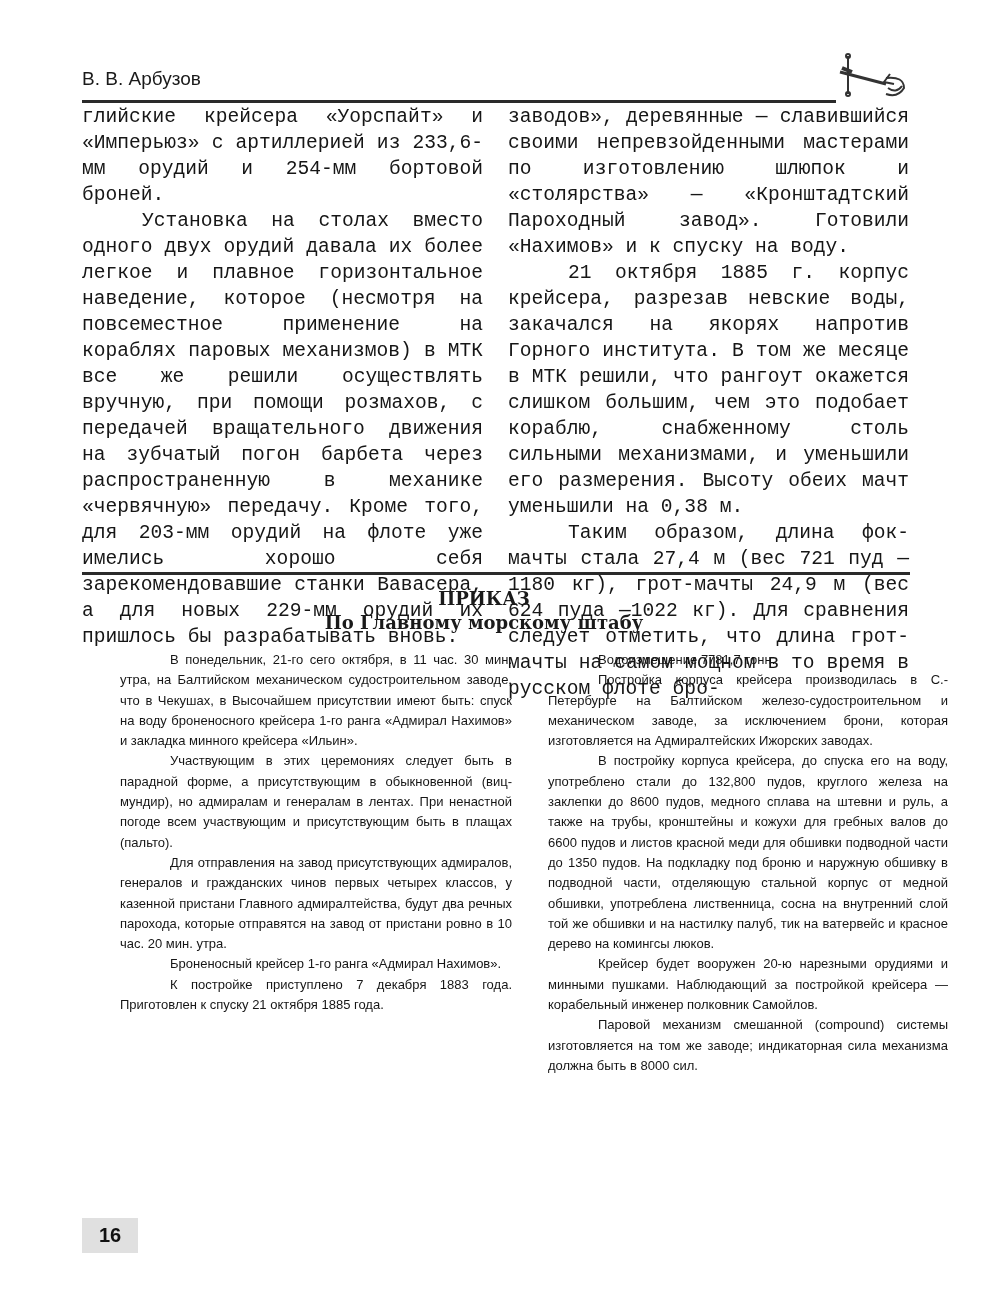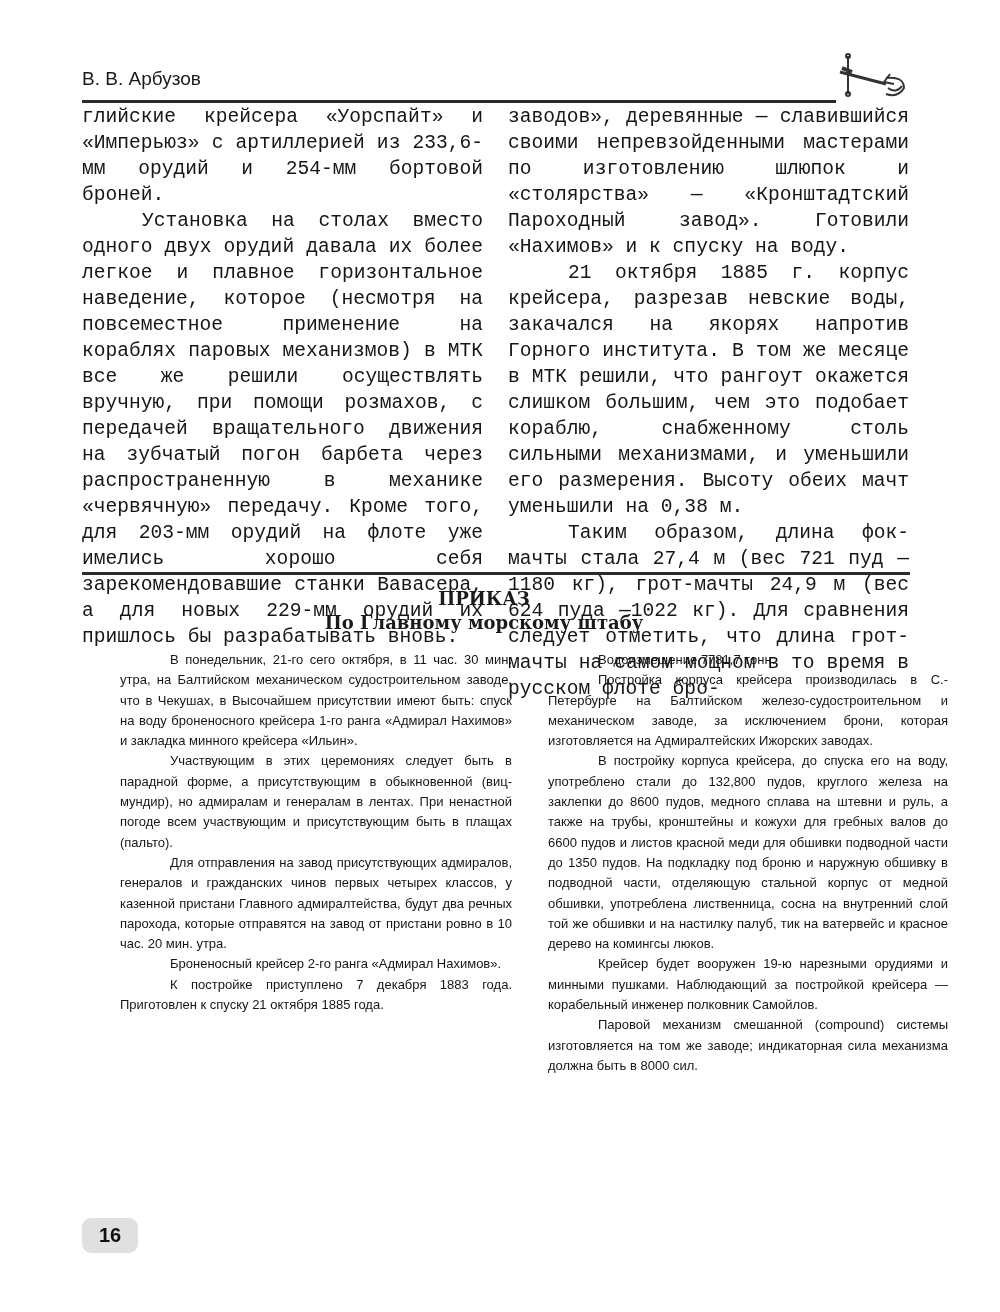--- a/index.html
+++ b/index.html
@@ -40,21 +40,21 @@
     margin-left: 38px;
   }
   .sans-col p { margin: 0; }
   .sans-col p.ind { text-indent: 50px; }
   .scol-l { left: 82px; }
   .scol-r { left: 510px; width: 400px; }
 
   .page-number-box {
     position: absolute; left: 82px; top: 1218px; width: 56px; height: 35px; background: #e0e0e0;
     font-family: "Liberation Sans", sans-serif; font-weight: bold; font-size: 20px;
-    display: flex; align-items: center; justify-content: center; color: #111; border-radius: 9px;
+    display: flex; align-items: center; justify-content: center; color: #111;
   }
 </style>
 </head>
 <body>
 
 <div>
   <div class="header-author">В. В. Арбузов</div>
   <div class="header-rule"></div>
   <svg class="anchor-icon" viewBox="0 0 80 50">
     <g stroke="#333" fill="none" stroke-width="2">
@@ -83,25 +83,25 @@
 
 <div class="mid-rule"></div>
 
 <div class="order-title t1">ПРИКАЗ</div>
 <div class="order-title t2">По Главному морскому штабу</div>
 
 <div class="sans-col scol-l">
   <p class="ind">В понедельник, 21-го сего октября, в 11 час. 30 мин. утра, на Балтийском механическом судостроительном заводе, что в Чекушах, в Высочайшем присутствии имеют быть: спуск на воду броненосного крейсера 1-го ранга «Адмирал Нахимов» и закладка минного крейсера «Ильин».</p>
   <p class="ind">Участвующим в этих церемониях следует быть в парадной форме, а присутствующим в обыкновенной (виц-мундир), но адмиралам и генералам в лентах. При ненастной погоде всем участвующим и присутствующим быть в плащах (пальто).</p>
   <p class="ind">Для отправления на завод присутствующих адмиралов, генералов и гражданских чинов первых четырех классов, у казенной пристани Главного адмиралтейства, будут два речных парохода, которые отправятся на завод от пристани ровно в 10 час. 20 мин. утра.</p>
-  <p class="ind">Броненосный крейсер 2-го ранга «Адмирал Нахимов».</p>
+  <p class="ind">Броненосный крейсер 1-го ранга «Адмирал Нахимов».</p>
   <p class="ind">К постройке приступлено 7 декабря 1883 года. Приготовлен к спуску 21 октября 1885 года.</p>
 </div>
 
 <div class="sans-col scol-r">
   <p class="ind">Водоизмещение 7781,7 тонн.</p>
   <p class="ind">Постройка корпуса крейсера производилась в С.-Петербурге на Балтийском железо-судостроительном и механическом заводе, за исключением брони, которая изготовляется на Адмиралтейских Ижорских заводах.</p>
   <p class="ind">В постройку корпуса крейсера, до спуска его на воду, употреблено стали до 132,800 пудов, круглого железа на заклепки до 8600 пудов, медного сплава на штевни и руль, а также на трубы, кронштейны и кожухи для гребных валов до 6600 пудов и листов красной меди для обшивки подводной части до 1350 пудов. На подкладку под броню и наружную обшивку в подводной части, отделяющую стальной корпус от медной обшивки, употреблена лиственница, сосна на внутренний слой той же обшивки и на настилку палуб, тик на ватервейс и красное дерево на комингсы люков.</p>
-  <p class="ind">Крейсер будет вооружен 19-ю нарезными орудиями и минными пушками. Наблюдающий за постройкой крейсера — корабельный инженер полковник Самойлов.</p>
+  <p class="ind">Крейсер будет вооружен 20-ю нарезными орудиями и минными пушками. Наблюдающий за постройкой крейсера — корабельный инженер полковник Самойлов.</p>
   <p class="ind">Паровой механизм смешанной (compound) системы изготовляется на том же заводе; индикаторная сила механизма должна быть в 8000 сил.</p>
 </div>
 
 <div class="page-number-box">16</div>
 
 </body></html>

